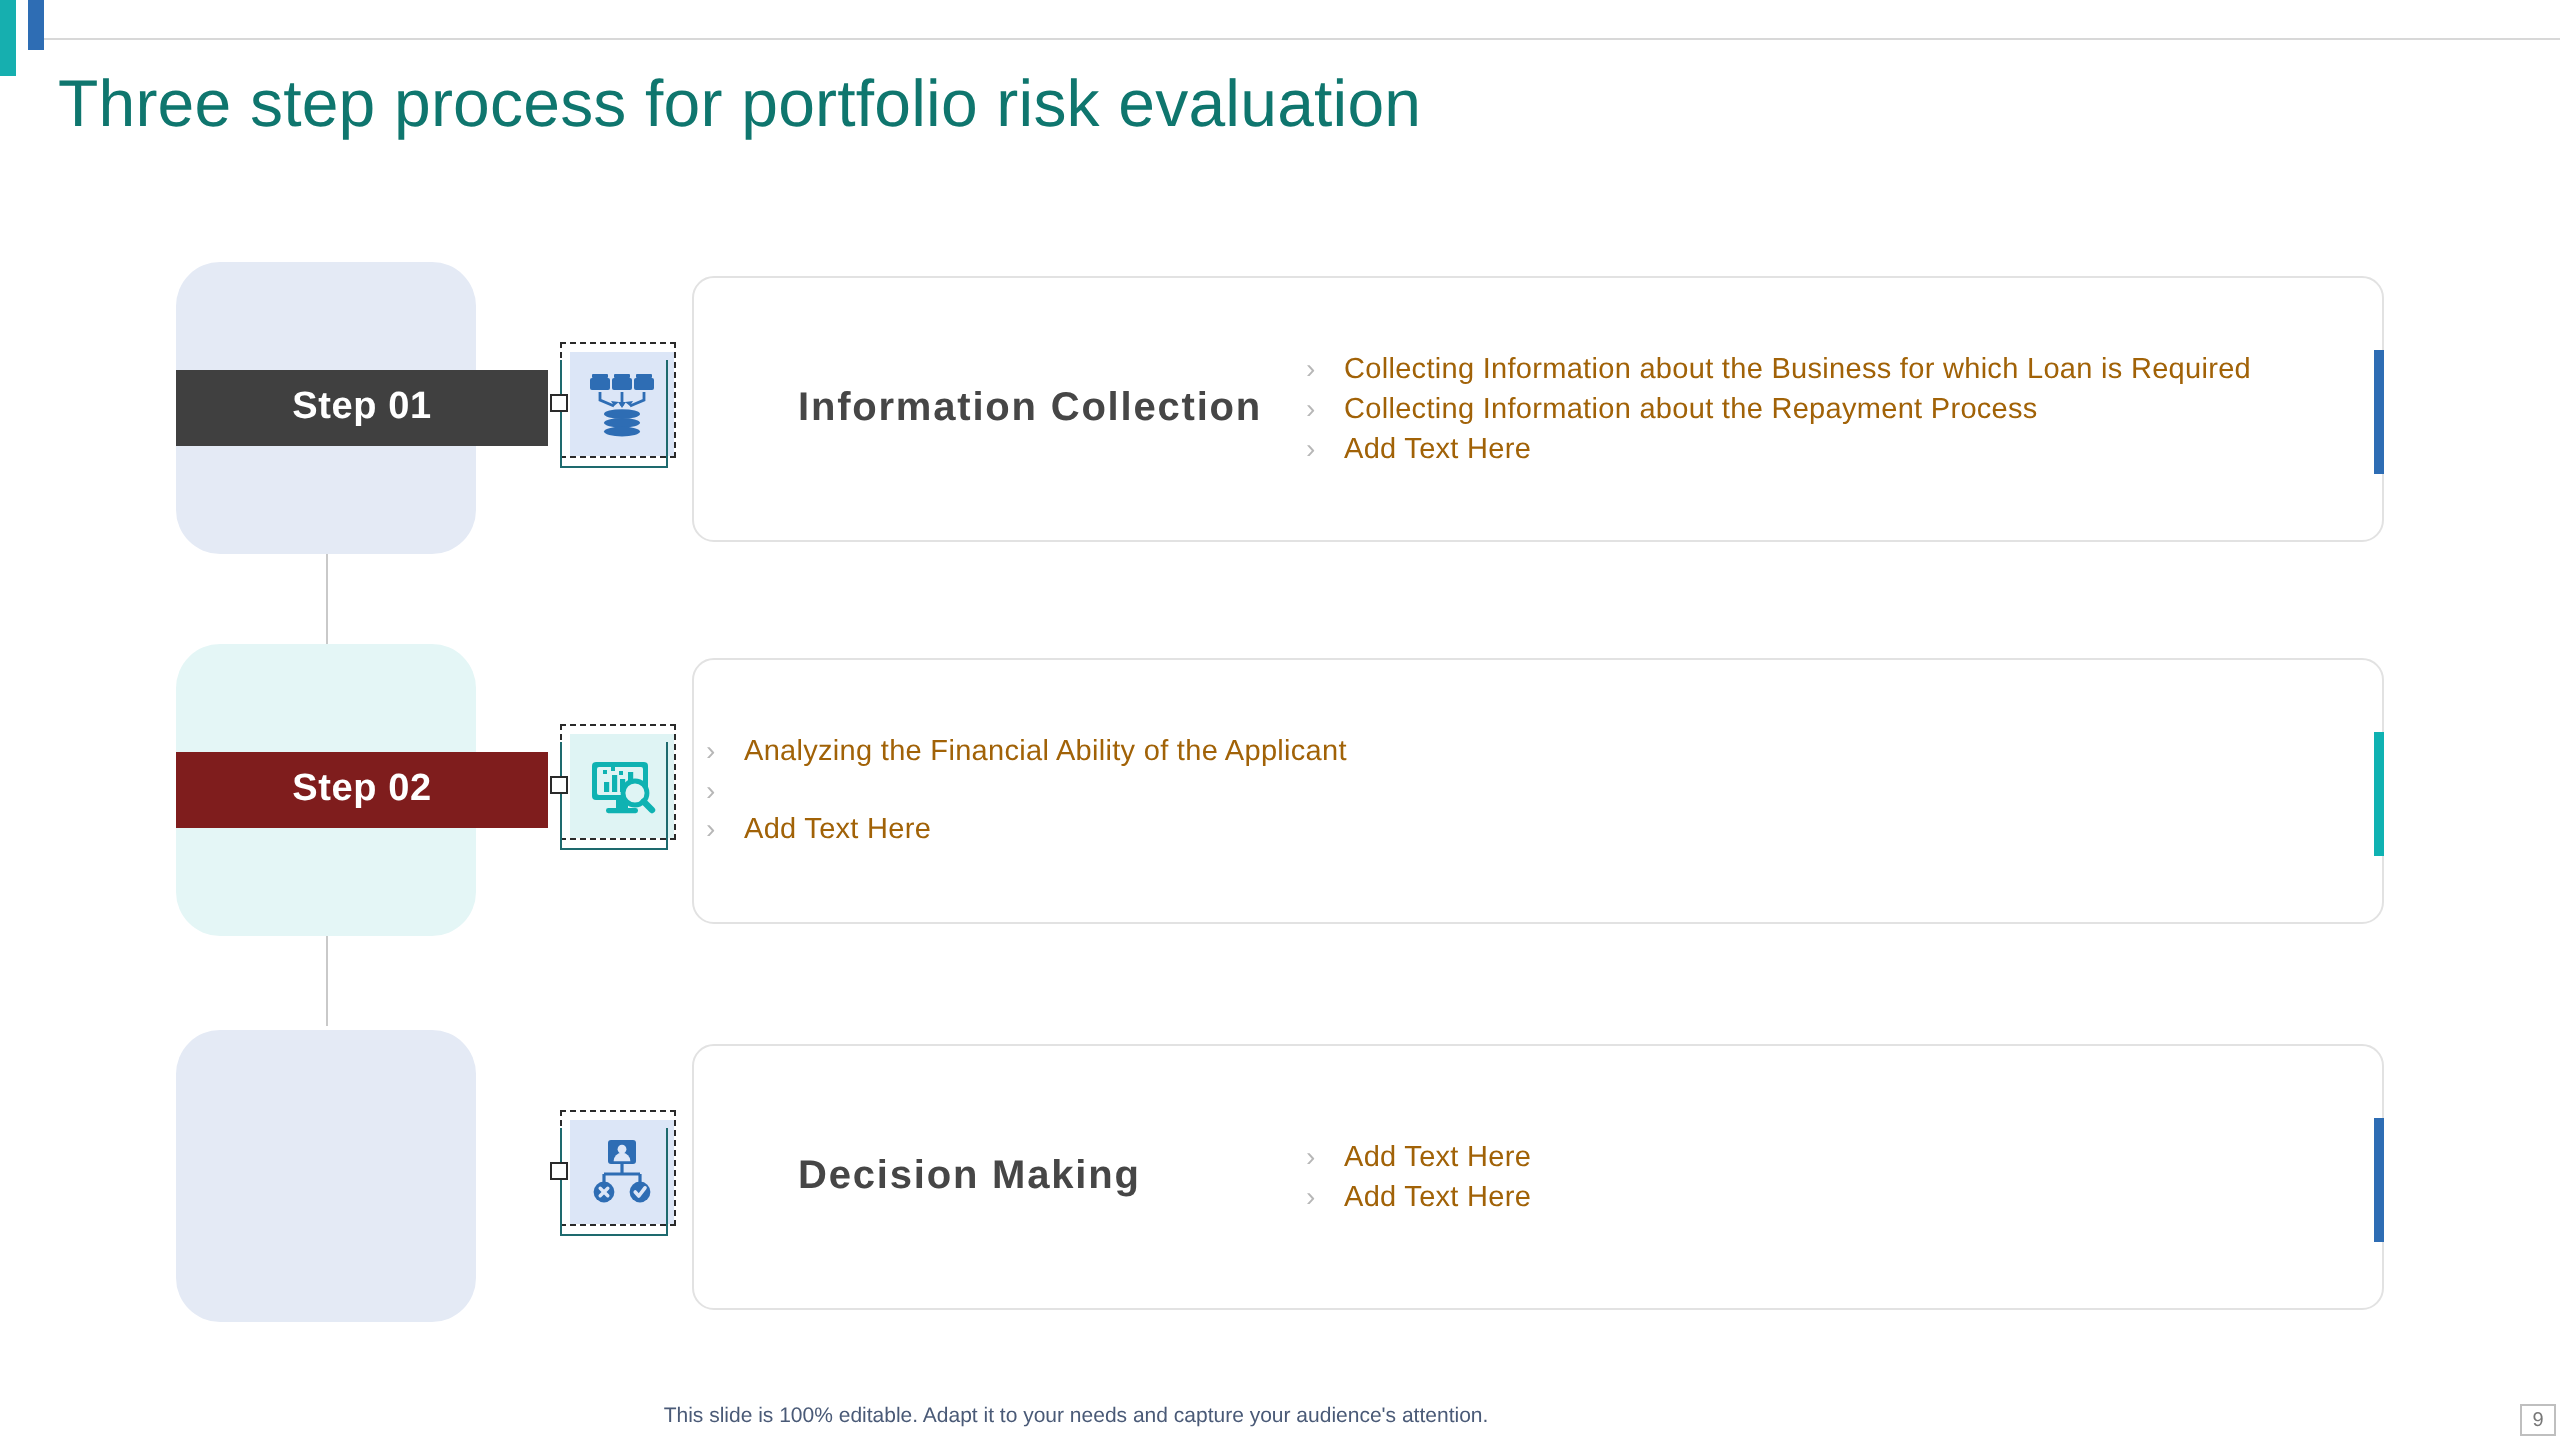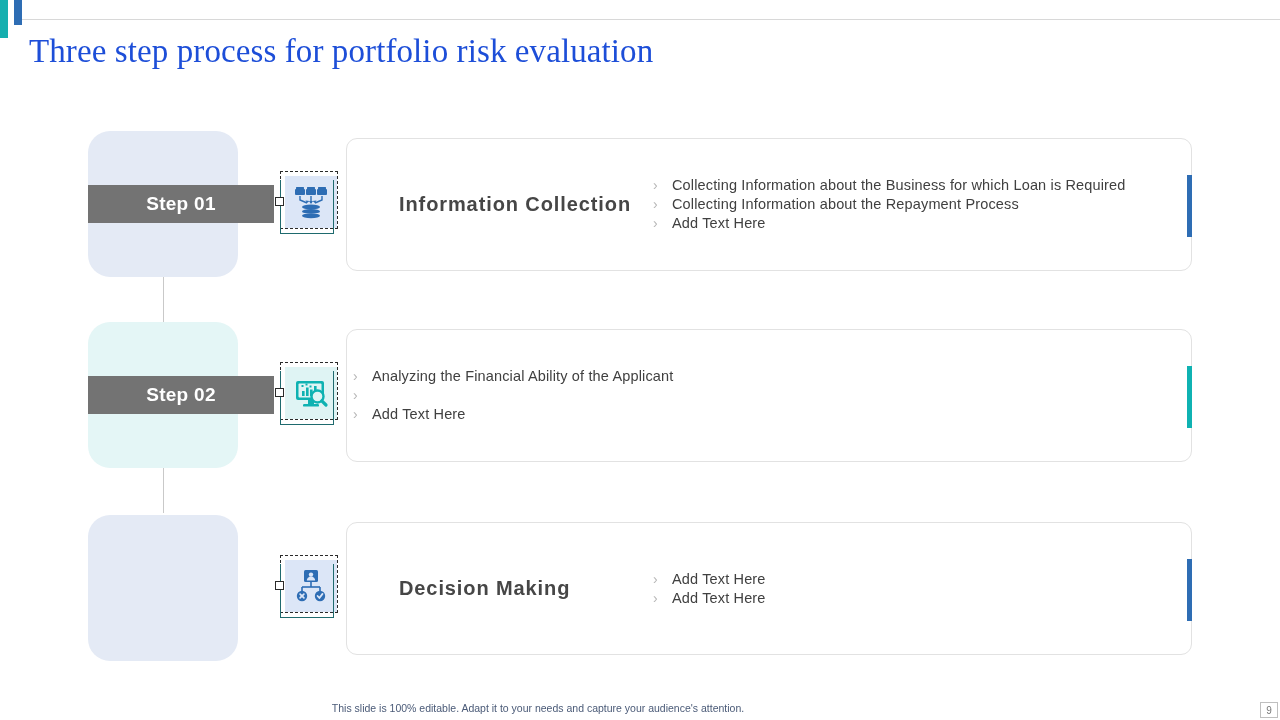--- a/index.html
+++ b/index.html
@@ -39,24 +39,23 @@
     width: 1258px;
     height: 1px;
     background: #D8D8D8;
   }
   .page-title {
     position: absolute;
     left: 29px;
     top: 33px;
     font-size: 33px;
     font-weight: 400;
-    color: #1d4ed8;
+    color: #0f766e;
     letter-spacing: 0.1px;
     white-space: nowrap;
-    font-family: Liberation Serif, serif;
   }
 
   
   .row {
     position: absolute;
     left: 0;
     width: 1280px;
     height: 180px;
   }
   .row-1 { top: 113px; }
@@ -89,22 +88,22 @@
   .step-bar {
     position: absolute;
     left: 88px;
     top: 72px;
     width: 186px;
     height: 38px;
     display: flex;
     align-items: center;
     justify-content: center;
   }
-  .bar-blue { background: #737373; }
-  .bar-teal { background: #737373; }
+  .bar-blue { background: #404040; }
+  .bar-teal { background: #7f1d1d; }
   .step-bar span {
     color: #ffffff;
     font-size: 19px;
     font-weight: bold;
     letter-spacing: 0.3px;
   }
 
   
   .icon-wrap {
     position: absolute;
@@ -207,21 +206,21 @@
     margin-bottom: 0px;
   }
   .bullet-chev {
     width: 19px;
     color: #B7B7B7;
     font-size: 14px;
     flex-shrink: 0;
   }
   .bullet-text {
     font-size: 14.5px;
-    color: #404040;
+    color: #a16207;
     letter-spacing: 0.15px;
     white-space: nowrap;
   }
 
   
   .footer-note {
     position: absolute;
     left: 0;
     top: 702px;
     width: 1076px;

